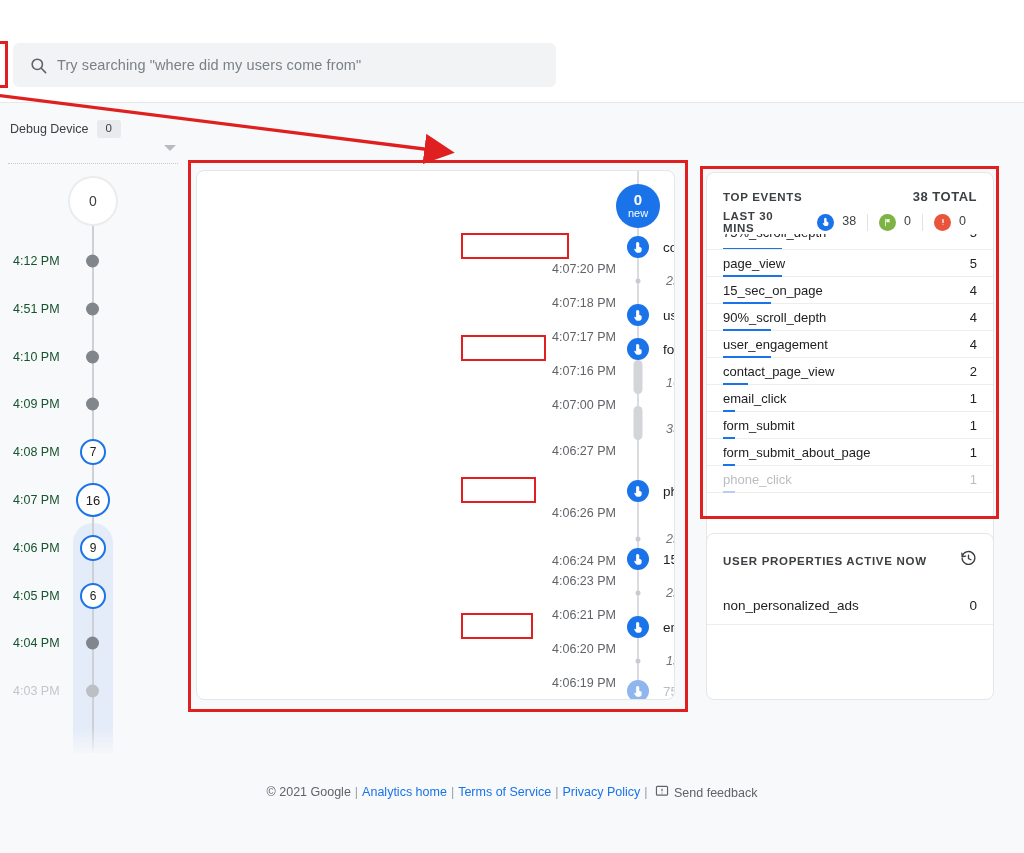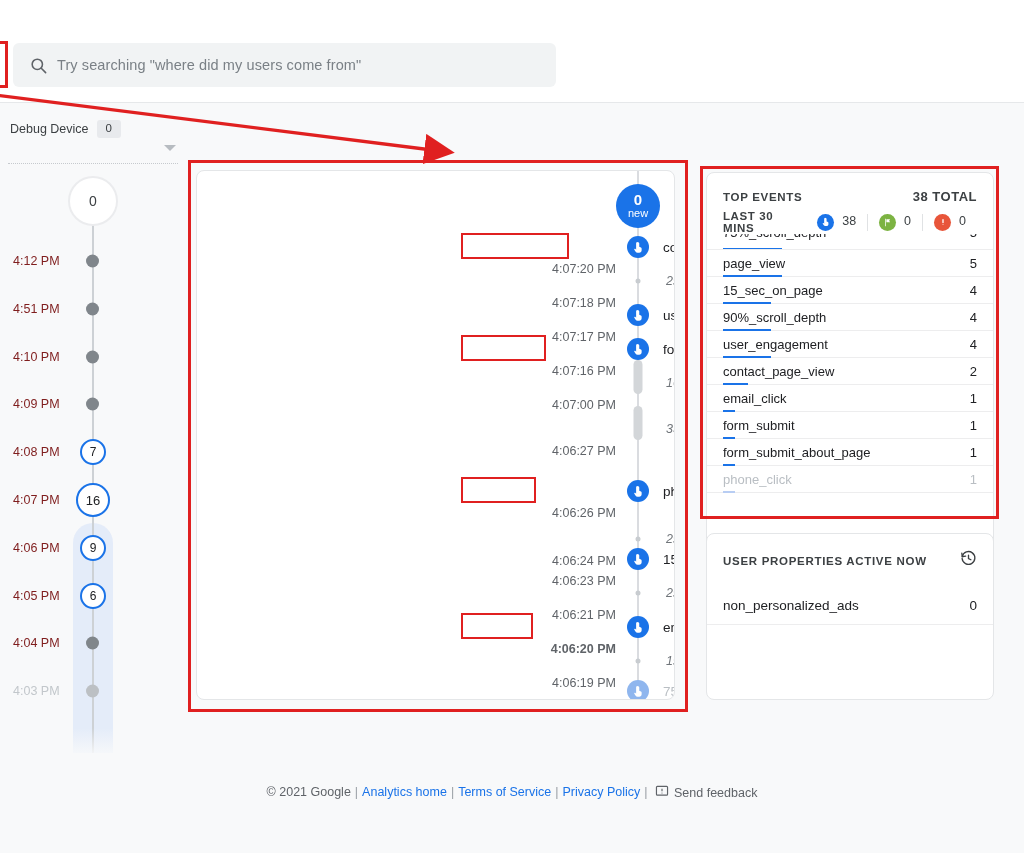--- a/index.html
+++ b/index.html
@@ -41,21 +41,21 @@
   .dotline { position:absolute; left:8px; top:60px; width:170px; height:0;
      border-top:1px dotted #c6cace; }
 
   
   .tl { position:absolute; left:0; top:65px; width:186px; height:525px; }
   .tl-band {
     position:absolute; left:73px; top:355px; width:40px; height:230px;
     background:#dde7f8; border-radius:20px 20px 0 0; opacity:.75;
   }
   .tl-spine { position:absolute; left:92px; top:40px; width:2px; height:545px; background:#cdd1d5; }
-  .tl-time { position:absolute; left:13px; font-size:12.5px; color:#7f1d1d; transform:translateY(-50%); }
+  .tl-time { position:absolute; left:13px; font-size:12.5px; color:#14532d; transform:translateY(-50%); }
   .tl-dot { position:absolute; left:86px; width:13px; height:13px; border-radius:50%;
     background:#80868b; transform:translateY(-50%); }
   .tl-circle {
     position:absolute; border-radius:50%; background:#fff; border:2px solid #1a73e8;
     display:flex; align-items:center; justify-content:center;
     color:#202124; transform:translate(-50%,-50%); left:93px;
   }
   .tl-top {
     position:absolute; left:93px; top:33px; width:50px; height:50px;
     transform:translate(-50%,-50%);
@@ -264,21 +264,21 @@
           <div class="ev-time" style="top: 410px;">4:06:23 PM</div>
           <div class="ev-gapdot" style="top: 422px;"></div>
           <div class="ev-gaplabel" style="top: 422px;">2s</div>
           <div class="ev-time" style="top: 444px;">4:06:21 PM</div>
           <div class="ev-icon" style="top: 456px;">
             <svg width="13" height="13" viewBox="0 0 24 24" fill="#ffffff">
               <path d="M11 2.2a2.4 2.4 0 0 1 2.4 2.4v6.2l2.1.6c1.5.45 2.3 1.2 2.3 2.6v3.3c0 2.4-1.9 4.5-4.6 4.5h-3c-1.6 0-2.6-.6-3.5-1.9l-2.4-3.6c-.45-.7-.2-1.5.5-1.85.6-.3 1.3-.15 1.75.4l1.05 1.25V4.6A2.4 2.4 0 0 1 11 2.2z"></path>
             </svg>
           </div>
           <div class="ev-label" style="top: 456px;">email_click</div>
-          <div class="ev-time" style="top: 478px; font-weight: bold;">4:06:20 PM</div>
+          <div class="ev-time" style="top: 478px;">4:06:20 PM</div>
           <div class="ev-gapdot" style="top: 490px;"></div>
           <div class="ev-gaplabel" style="top: 490px;">1s</div>
           <div class="ev-time" style="top: 512px;">4:06:19 PM</div>
           <div class="ev-icon faded" style="top: 520px;">
             <svg width="13" height="13" viewBox="0 0 24 24" fill="#ffffff">
               <path d="M11 2.2a2.4 2.4 0 0 1 2.4 2.4v6.2l2.1.6c1.5.45 2.3 1.2 2.3 2.6v3.3c0 2.4-1.9 4.5-4.6 4.5h-3c-1.6 0-2.6-.6-3.5-1.9l-2.4-3.6c-.45-.7-.2-1.5.5-1.85.6-.3 1.3-.15 1.75.4l1.05 1.25V4.6A2.4 2.4 0 0 1 11 2.2z"></path>
             </svg>
           </div>
           <div class="ev-label faded" style="top: 520px;">75%_scroll_depth</div>
         </div>

